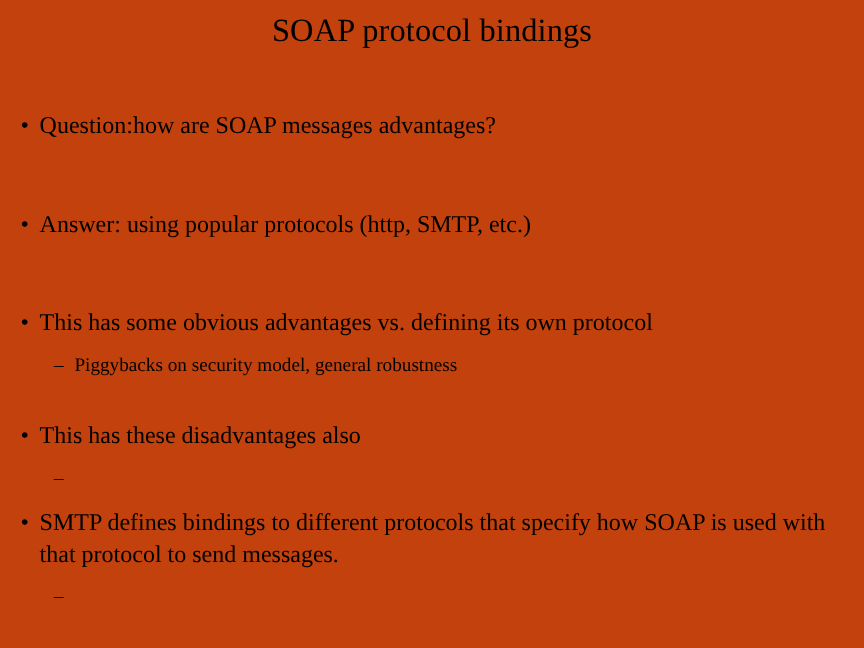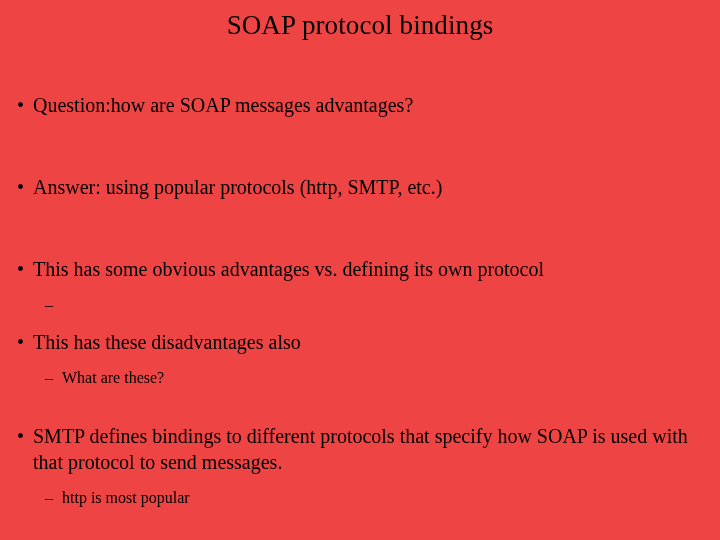--- a/index.html
+++ b/index.html
@@ -13,21 +13,21 @@
     height: 540px;
     overflow: hidden;
     font-family: "Liberation Serif", "DejaVu Serif", serif;
     color: #000000;
     -webkit-font-smoothing: antialiased;
   }
   .slide {
     position: relative;
     width: 720px;
     height: 540px;
-    background: #ef4444;
+    background: #c2410c;
     box-sizing: border-box;
   }
 
   
   .slide-title {
     position: absolute;
     top: 8px;
     left: 0;
     width: 720px;
     text-align: center;
@@ -123,43 +123,42 @@
 
     <div class="gap-lg"></div>
 
     <div class="grp">
       <div class="lvl1">
         <span class="marker">•</span>
         <span class="txt">This has some obvious advantages vs. defining its own protocol</span>
       </div>
       <div class="lvl2">
         <span class="marker">–</span>
+        <span class="txt">Piggybacks on security model, general robustness</span>
       </div>
     </div>
 
     <div class="gap-md"></div>
 
     <div class="grp">
       <div class="lvl1">
         <span class="marker">•</span>
         <span class="txt">This has these disadvantages also</span>
       </div>
       <div class="lvl2">
         <span class="marker">–</span>
-        <span class="txt">What are these?</span>
       </div>
     </div>
 
     <div class="gap-md"></div>
 
     <div class="grp">
       <div class="lvl1">
         <span class="marker">•</span>
         <span class="txt"><span>SMTP defines </span><span class="ital">bindings</span><span> to different protocols that specify how SOAP is used with that protocol to send messages.</span></span>
       </div>
       <div class="lvl2">
         <span class="marker">–</span>
-        <span class="txt">http is most popular</span>
       </div>
     </div>
 
   </div>
 </div>
 
 </body></html>

